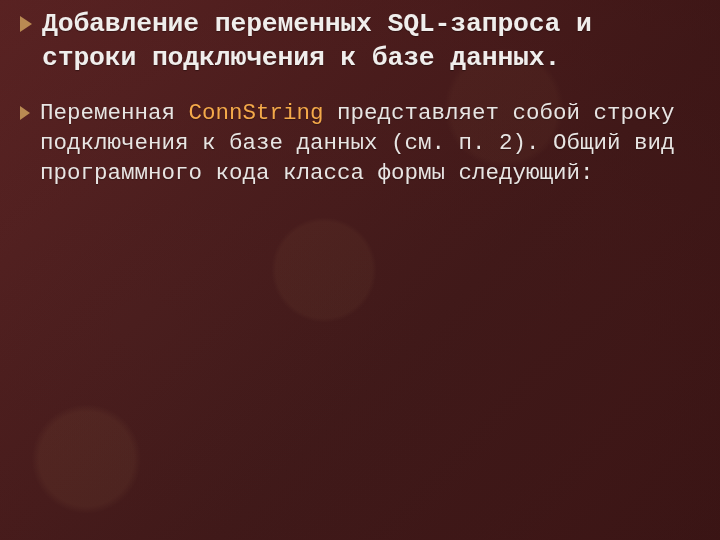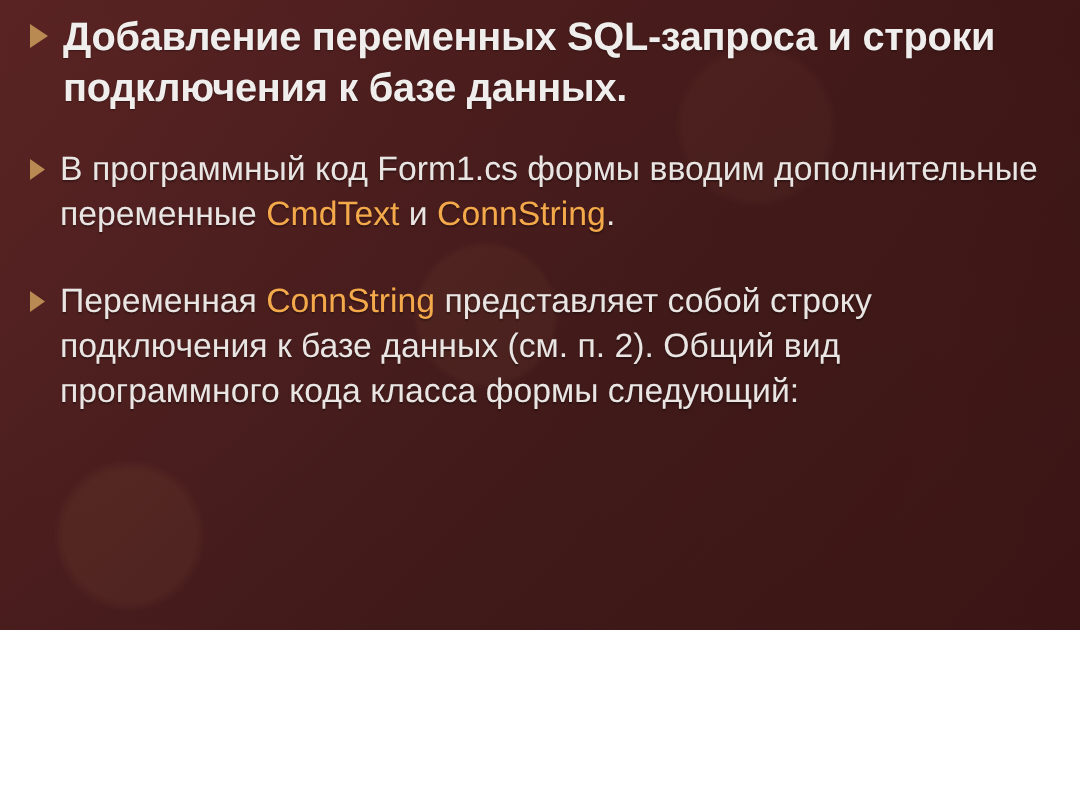--- a/index.html
+++ b/index.html
@@ -6,25 +6,26 @@
     margin: 0;
     padding: 0;
     width: 720px;
     height: 540px;
     overflow: hidden;
     font-family: Verdana, Geneva, sans-serif;
   }
   .slide {
     position: relative;
     width: 720px;
-    height: 420px;
+    height: 540px;
     background:
       radial-gradient(ellipse 900px 700px at 20% 60%, rgba(90,30,30,0.0) 0%, rgba(70,20,20,0.25) 55%, rgba(55,15,15,0.5) 100%),
       linear-gradient(135deg, #5e2626 0%, #4d1f1f 30%, #3f1a1a 60%, #381616 100%);
     color: #e8e5e3;
+    font-family: Liberation Mono, monospace;
   }
   
   .slide::before {
     content: "";
     position: absolute;
     inset: 0;
     background:
       radial-gradient(circle at 12% 85%, rgba(255,200,120,0.05) 0 6%, transparent 7%),
       radial-gradient(circle at 45% 50%, rgba(255,200,120,0.04) 0 10%, transparent 11%),
       radial-gradient(circle at 70% 20%, rgba(255,200,120,0.03) 0 8%, transparent 9%);
@@ -70,30 +71,20 @@
 
     <div class="item tight">
       <span class="bullet">
         <svg width="16" height="20" viewBox="0 0 16 20">
             <polygon points="2,2 14,10 2,18" fill="#b98a52"></polygon>
           </svg>
       </span>
       <div class="title">Добавление переменных SQL-запроса и строки подключения к базе данных.</div>
     </div>
 
-    <div class="item">
-      <span class="bullet">
-        <svg width="14" height="18" viewBox="0 0 14 18">
-            <polygon points="2,2 12,9 2,16" fill="#b98a52"></polygon>
-          </svg>
-      </span>
-      <div class="body">
-        <span>В программный код Form1.cs формы вводим дополнительные переменные </span><span class="hl">CmdText</span><span> и </span><span class="hl">ConnString</span><span>.</span>
-      </div>
-    </div>
 
 
     <div class="item">
       <span class="bullet">
         <svg width="14" height="18" viewBox="0 0 14 18">
             <polygon points="2,2 12,9 2,16" fill="#b98a52"></polygon>
           </svg>
       </span>
       <div class="body">
         <span>Переменная </span><span class="hl">ConnString</span><span> представляет собой строку подключения к базе данных (см. п. 2). Общий вид программного кода класса формы следующий:</span>

